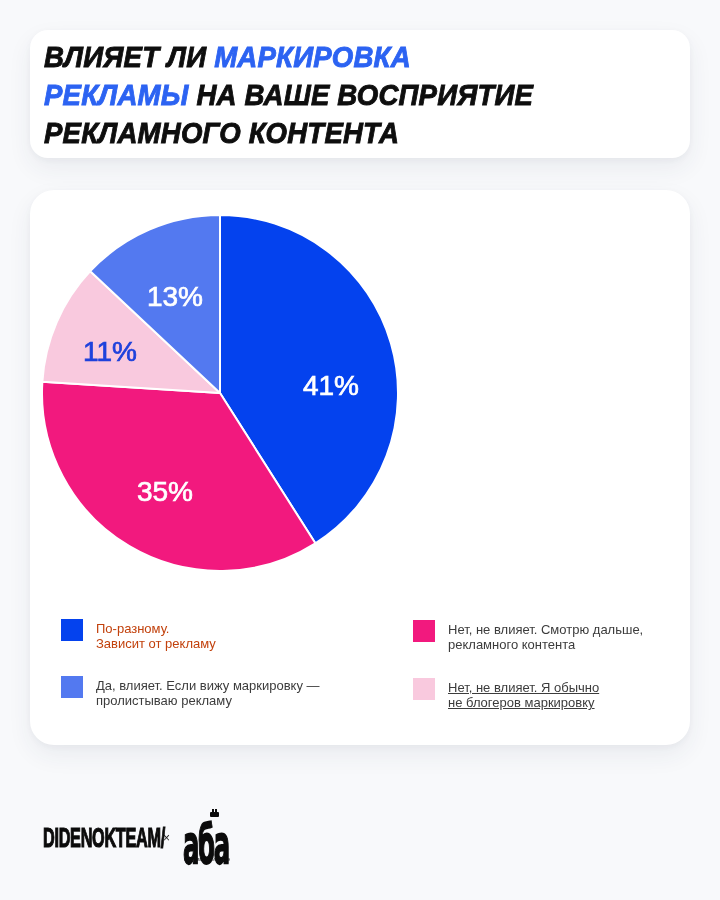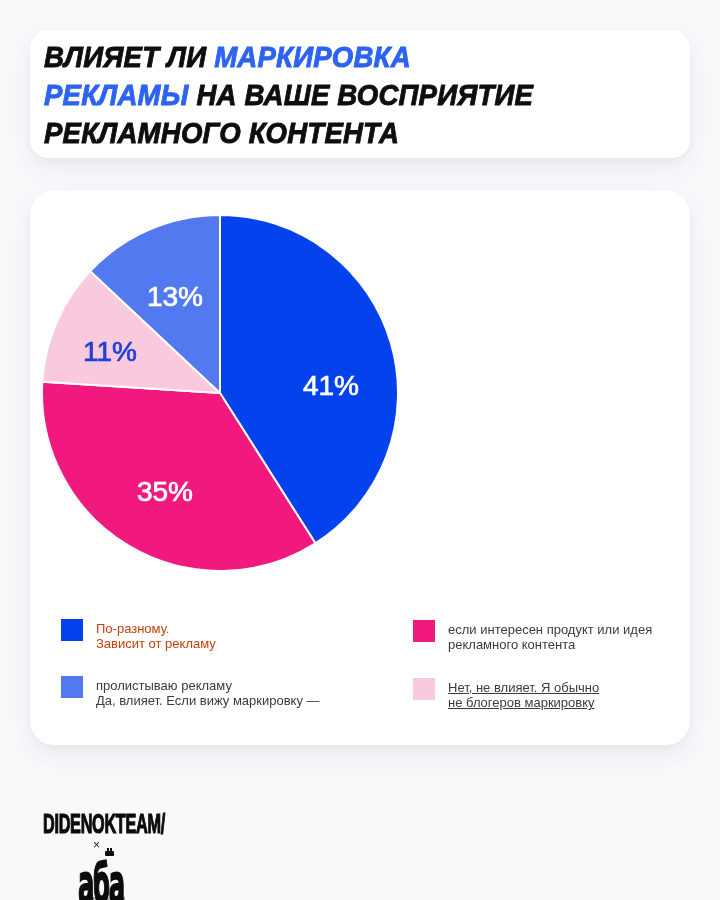--- a/index.html
+++ b/index.html
@@ -30,21 +30,21 @@
   .legend-item{position:absolute;display:flex;align-items:flex-start;}
   .swatch{width:22px;height:22px;flex:0 0 22px;margin-right:13px;display:block;}
   .lines{font-size:13px;line-height:15px;padding-top:2px;}
   .li-0-0{left:31px;top:429px;}
   .li-0-1{left:31px;top:486px;}
   .li-1-0{left:383px;top:430px;}
   .li-1-1{left:383px;top:488px;}
 
   .footer{
     position:absolute;left:43px;top:810px;height:56px;
-    display:flex;align-items:center;flex-direction:column;
+    display:flex;align-items:center;
   }
   .didenok-wrap{width:120px;overflow:visible;}
   .didenok{
     font-weight:700;font-size:28px;line-height:28px;white-space:nowrap;
     letter-spacing:-0.5px;color:#0B0B0B;
     -webkit-text-stroke:1.2px #0B0B0B;
     transform:scaleX(0.58);transform-origin:left center;
   }
   .collab-x{font-size:12px;color:#222;margin:0 13px 0 0;}
   .aba{position:relative;width:50px;height:50px;}
@@ -95,28 +95,28 @@
       <div class="legend-item li-0-0">
         <span class="swatch" style="background: rgb(4, 66, 238);"></span>
         <div class="lines" style="color: #c2410c;">
           <div>По-разному.</div>
           <div>Зависит от рекламу</div>
         </div>
       </div>
       <div class="legend-item li-0-1">
         <span class="swatch" style="background: rgb(83, 121, 240);"></span>
         <div class="lines" style="color: rgb(60, 60, 60);">
+          <div>Да, влияет. Если вижу маркировку —</div>
           <div>пролистываю рекламу</div>
-          <div>Да, влияет. Если вижу маркировку —</div>
         </div>
       </div>
       <div class="legend-item li-1-0">
         <span class="swatch" style="background: rgb(242, 25, 126);"></span>
         <div class="lines" style="color: rgb(60, 60, 60);">
-          <div>если интересен продукт или идея</div>
+          <div>Нет, не влияет. Смотрю дальше,</div>
           <div>рекламного контента</div>
         </div>
       </div>
       <div class="legend-item li-1-1">
         <span class="swatch" style="background: rgb(249, 201, 222);"></span>
         <div class="lines" style="color: rgb(60, 60, 60); text-decoration: underline;">
           <div>Нет, не влияет. Я обычно</div>
           <div>не блогеров маркировку</div>
         </div>
       </div>

